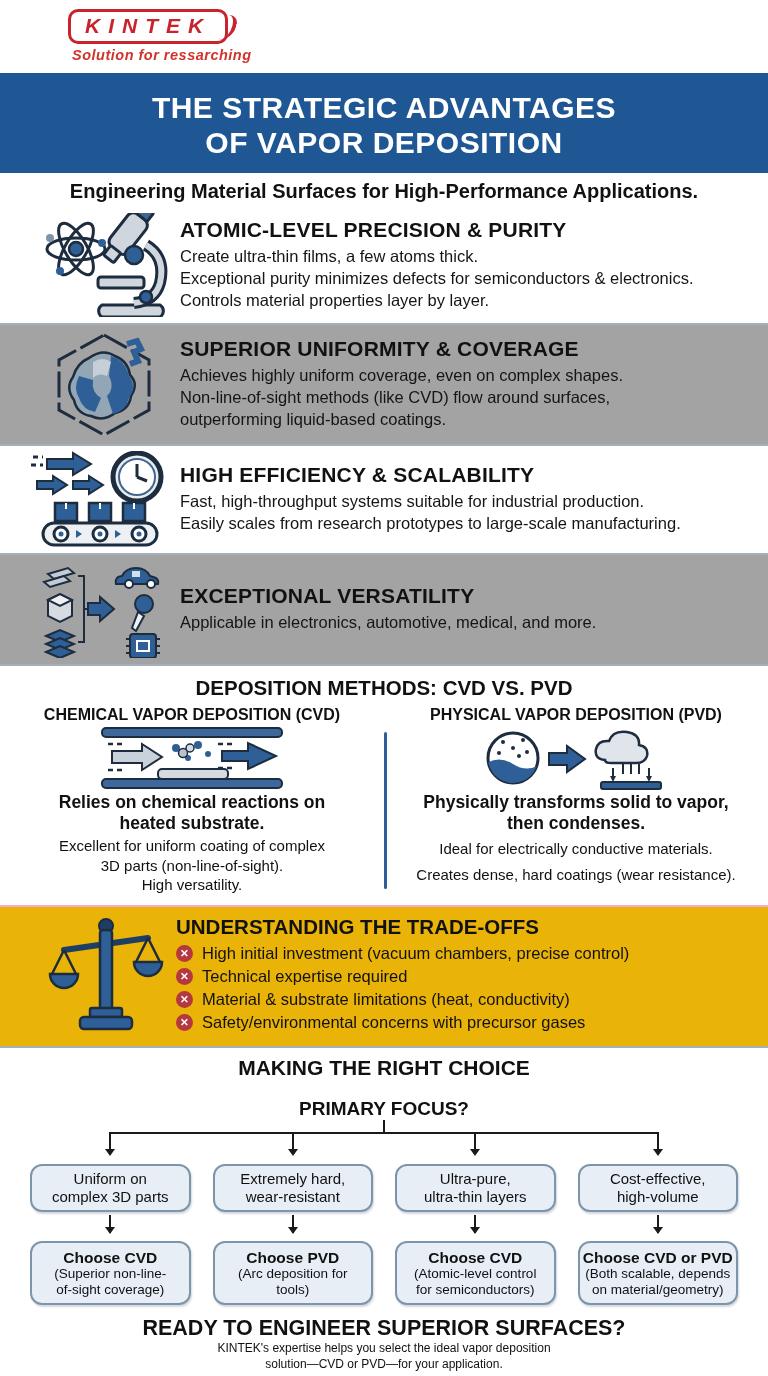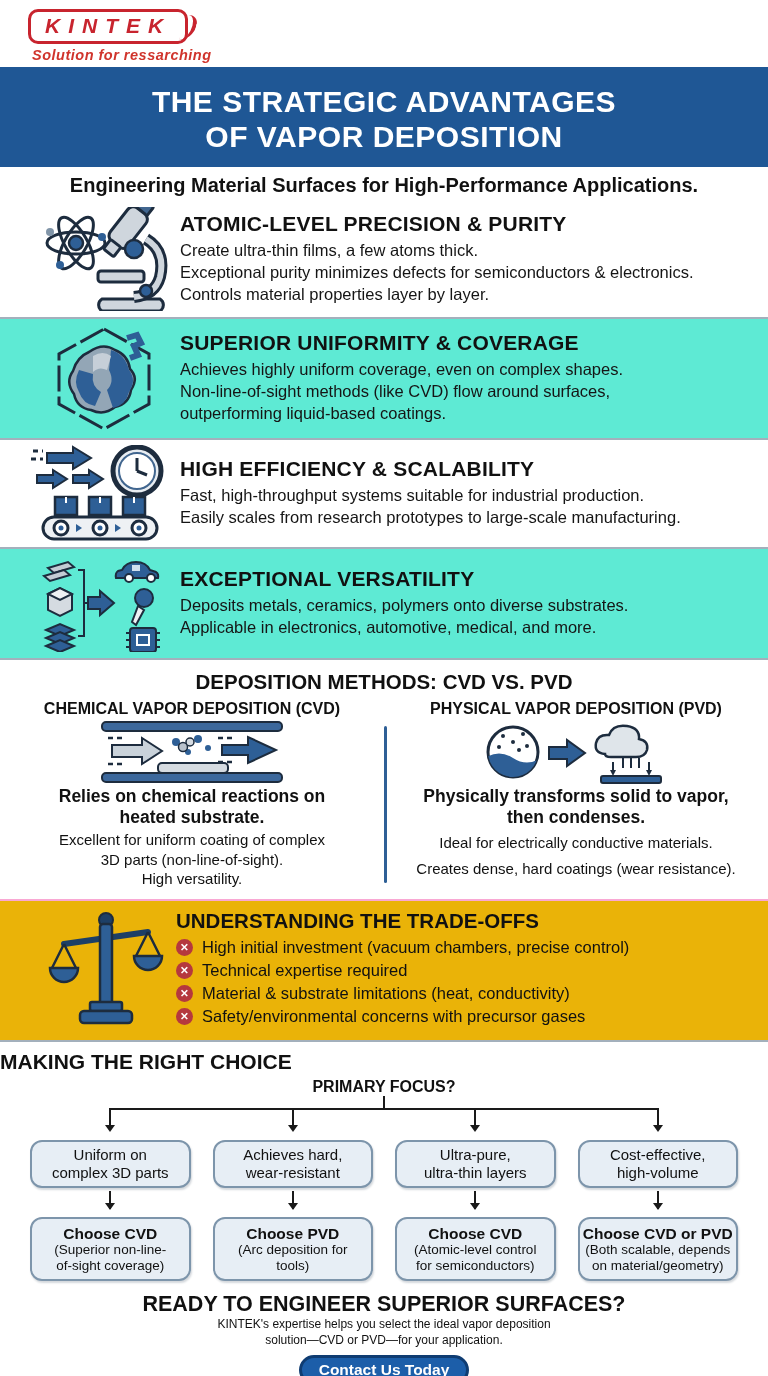--- a/index.html
+++ b/index.html
@@ -1,35 +1,35 @@
 <!DOCTYPE html>
 <html><head>
 <meta charset="utf-8">
 <style>
   html,body{margin:0;padding:0;background:#fff;}
   .page{width:768px;height:1376px;font-family:"Liberation Sans",sans-serif;color:#111;
         background:#fff;overflow:hidden;display:flex;flex-direction:column;position:relative;}
 
   
-  .hdr{padding:9px 0 4px 28px;}
+  .hdr{padding:9px 0 10px 28px;margin-left:40px;}
   .logo-box{display:inline-block;border:3px solid #c8242e;border-radius:10px;padding:2px 14px 3px;position:relative;background:#fff;}
   .logo-box::after{content:"";position:absolute;right:-11px;top:3px;height:85%;width:10px;
         border-right:4px solid #c8242e;border-radius:0 10px 14px 0;transform:skewX(-14deg);}
   .logo-text{color:#c8242e;font-weight:bold;font-style:italic;font-size:21px;letter-spacing:8px;}
   .tagline{color:#d0342c;font-style:italic;font-weight:bold;font-size:14.5px;margin:3px 0 0 4px;letter-spacing:0.5px;}
 
   
   .banner{background:#1f5795;color:#fff;text-align:center;padding:18px 0 12px;}
   .banner-line{font-size:30px;font-weight:800;line-height:1.16;letter-spacing:0.5px;}
 
   .subtitle{text-align:center;font-size:20px;font-weight:700;padding:7px 0 5px;}
 
   
   .adv{display:flex;align-items:center;padding:5px 16px 6px 28px;border-bottom:2px solid #a3b0bc;}
-  .adv.alt{background:#5eead4;}
+  .adv.alt{background:#a3a3a3;}
   .adv-icon{width:152px;flex:0 0 152px;display:flex;justify-content:center;align-items:center;}
   .adv-title{font-size:21px;font-weight:800;letter-spacing:0.2px;margin-bottom:4px;}
   .adv-line{font-size:16.5px;line-height:1.33;color:#151515;}
 
   
   .methods{padding:8px 0 10px;border-bottom:2px solid #f9a8d4;}
   .methods-title{text-align:center;font-size:20.5px;font-weight:800;margin:2px 0 6px;}
   .methods-cols{display:flex;position:relative;}
   .vdiv{position:absolute;left:50%;top:26px;bottom:6px;width:3px;background:#2e5f96;border-radius:2px;}
   .mcol{flex:1;text-align:center;padding:0 14px;}
@@ -41,22 +41,22 @@
   
   .tradeoffs{background:#eab308;display:flex;align-items:center;padding:8px 18px 10px 36px;border-bottom:2px solid #a3b0bc;}
   .to-icon{flex:0 0 140px;display:flex;justify-content:center;}
   .to-title{font-size:20.5px;font-weight:800;margin-bottom:5px;}
   .to-item{display:flex;align-items:center;gap:9px;font-size:16.5px;margin:4px 0;}
   .xdot{width:17px;height:17px;border-radius:50%;background:#b5383e;color:#fff;font-size:10.5px;font-weight:bold;
         display:flex;align-items:center;justify-content:center;flex:0 0 17px;}
 
   
   .choice{padding:8px 0 2px;}
-  .choice-title{text-align:left;font-size:21px;font-weight:800;}
-  .choice-q{text-align:center;font-size:16px;font-weight:800;margin-top:4px;}
+  .choice-title{text-align:center;font-size:21px;font-weight:800;}
+  .choice-q{text-align:center;font-size:19px;font-weight:800;margin-top:18px;}
   .connector{position:relative;height:44px;margin:0 30px;}
   .stub{position:absolute;left:50%;top:0;width:2px;height:12px;background:#1a1a1a;transform:translateX(-1px);}
   .hline{position:absolute;top:12px;left:80px;width:548px;height:2px;background:#1a1a1a;border-radius:2px;}
   .drop{position:absolute;top:12px;width:2px;height:22px;background:#1a1a1a;}
   .drop::after{content:"";position:absolute;left:-4px;bottom:-7px;border:5px solid transparent;border-top:7px solid #1a1a1a;}
   .d1{left:79px;} .d2{left:262px;} .d3{left:444px;} .d4{left:627px;}
   .flow{display:grid;grid-template-columns:repeat(4,1fr);gap:0 22px;padding:0 30px;}
   .fcol{display:flex;flex-direction:column;align-items:center;}
   .fbox{background:#e7eef5;border:2px solid #7d95ab;border-radius:12px;text-align:center;
         padding:4px 2px;width:100%;box-sizing:border-box;box-shadow:1px 2px 2px rgba(40,60,80,.2);}
@@ -227,21 +227,20 @@
           <line x1="92" y1="86" x2="96" y2="86" stroke="#1d2c3e" stroke-width="2"></line>
           <line x1="92" y1="93" x2="96" y2="93" stroke="#1d2c3e" stroke-width="2"></line>
           <line x1="122" y1="79" x2="126" y2="79" stroke="#1d2c3e" stroke-width="2"></line>
           <line x1="122" y1="86" x2="126" y2="86" stroke="#1d2c3e" stroke-width="2"></line>
           <line x1="122" y1="93" x2="126" y2="93" stroke="#1d2c3e" stroke-width="2"></line>
         </g>
       </svg>
     </div>
     <div>
       <div class="adv-title">EXCEPTIONAL VERSATILITY</div>
-      <div class="adv-line">Deposits metals, ceramics, polymers onto diverse substrates.</div>
       <div class="adv-line">Applicable in electronics, automotive, medical, and more.</div>
     </div>
   </div>
 
   <div class="methods">
     <div class="methods-title">DEPOSITION METHODS: CVD VS. PVD</div>
     <div class="methods-cols">
       <div class="vdiv"></div>
       <div class="mcol">
         <div class="mcol-title">CHEMICAL VAPOR DEPOSITION (CVD)</div>
@@ -367,21 +366,21 @@
         </div>
         <div class="colarrow"></div>
         <div class="fbox result">
           <div class="r-title">Choose CVD</div>
           <div class="r-note">(Superior non-line-</div>
           <div class="r-note">of-sight coverage)</div>
         </div>
       </div>
       <div class="fcol">
         <div class="fbox focus">
-          <div>Achieves hard,</div>
+          <div>Extremely hard,</div>
           <div>wear-resistant</div>
         </div>
         <div class="colarrow"></div>
         <div class="fbox result">
           <div class="r-title">Choose PVD</div>
           <div class="r-note">(Arc deposition for</div>
           <div class="r-note">tools)</div>
         </div>
       </div>
       <div class="fcol">

